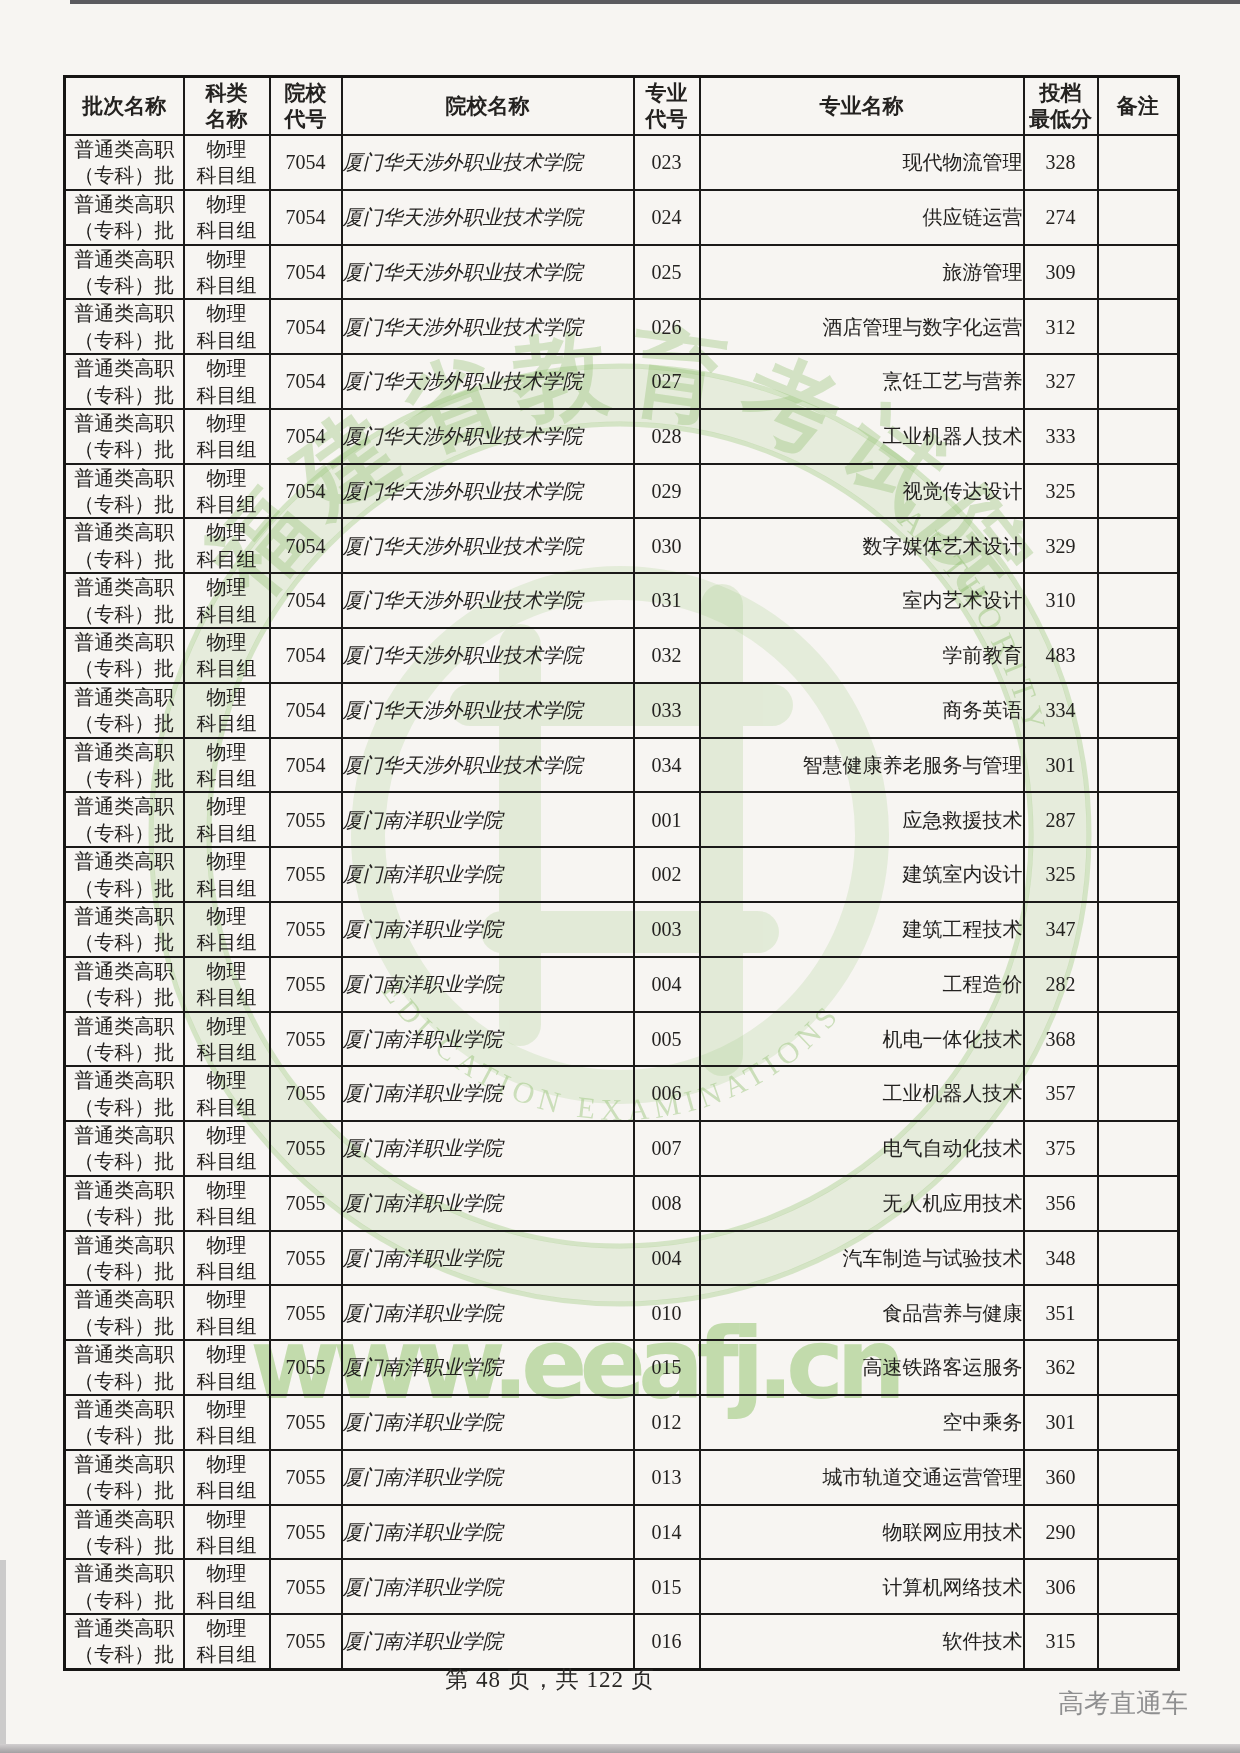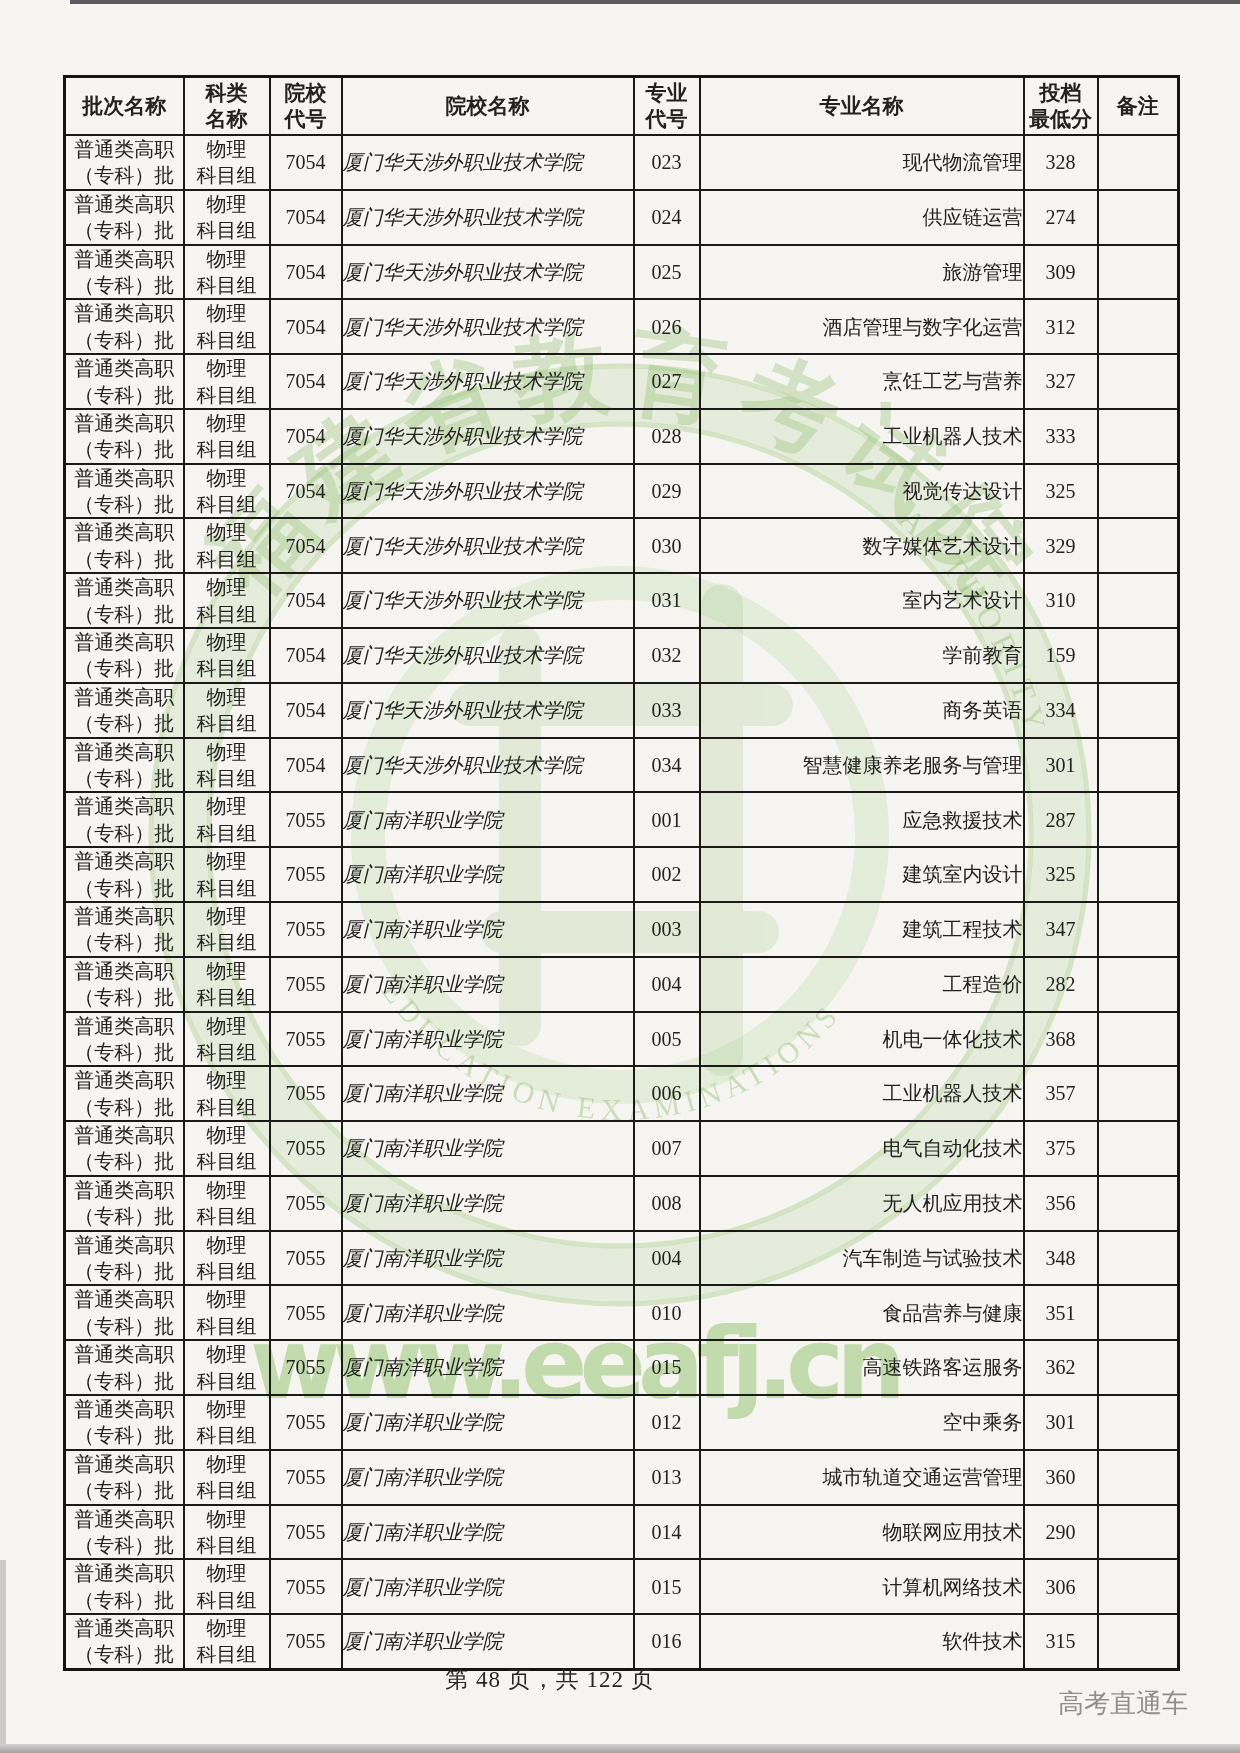--- a/index.html
+++ b/index.html
@@ -237,21 +237,21 @@
   </tr>
         <tr>
     <td class="c-batch">普通类高职
 （专科）批</td>
     <td class="c-subject">物理
 科目组</td>
     <td class="c-code">7054</td>
     <td class="c-college">厦门华天涉外职业技术学院</td>
     <td class="c-mcode">032</td>
     <td class="c-major">学前教育</td>
-    <td class="c-score">159</td>
+    <td class="c-score">483</td>
     <td class="c-note"></td>
   </tr>
         <tr>
     <td class="c-batch">普通类高职
 （专科）批</td>
     <td class="c-subject">物理
 科目组</td>
     <td class="c-code">7054</td>
     <td class="c-college">厦门华天涉外职业技术学院</td>
     <td class="c-mcode">033</td>

